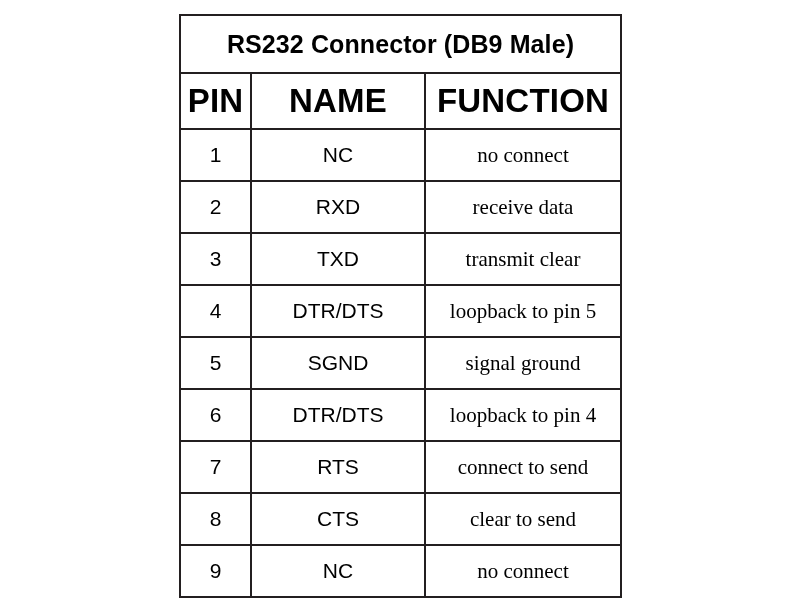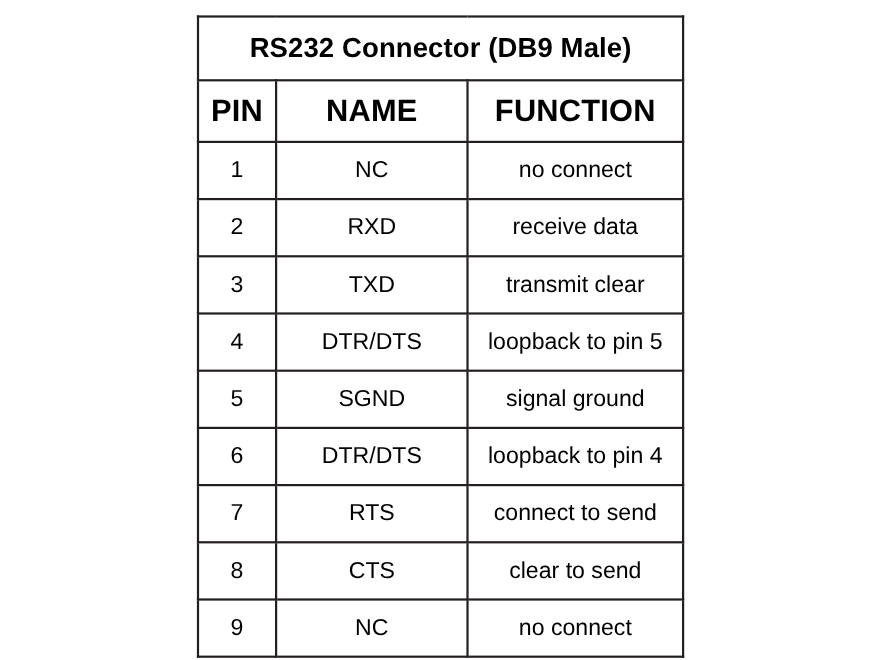--- a/index.html
+++ b/index.html
@@ -47,34 +47,34 @@
 
   .title-row td {
     height: 56px;
     font-size: 25px;
     font-weight: bold;
     letter-spacing: 0.1px;
   }
 
   .header-row th {
     height: 54px;
-    font-size: 28px;
+    font-size: 33px;
     font-weight: bold;
     letter-spacing: 0.2px;
   }
 
   .data-row td {
     height: 50px;
     font-size: 21px;
     font-weight: normal;
   }
 
   .cell-pin      { font-size: 21px; }
   .cell-name     { font-size: 21px; margin-left: 31px; }
-  .cell-function { font-size: 21px; }
+  .cell-function { font-size: 21px; font-family: Liberation Serif, serif; }
 </style>
 </head>
 <body>
 
 <div id="stage">
 
   <table id="pinout-table">
     <colgroup>
       <col class="c-pin">
       <col class="c-name">

